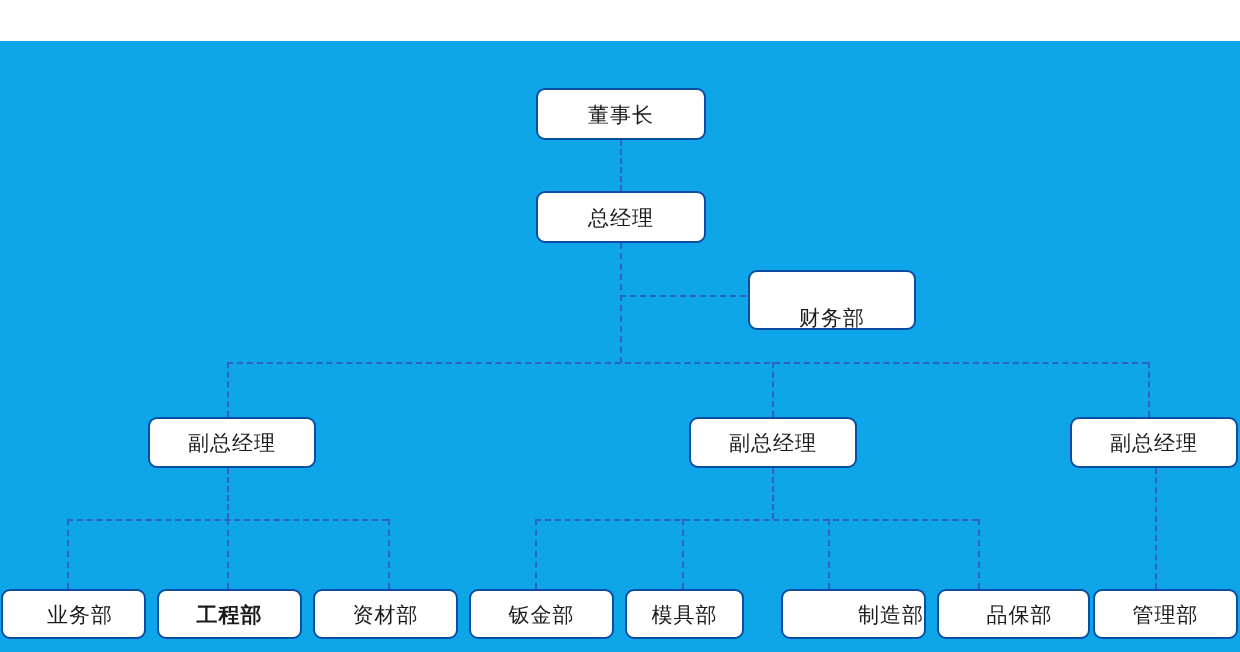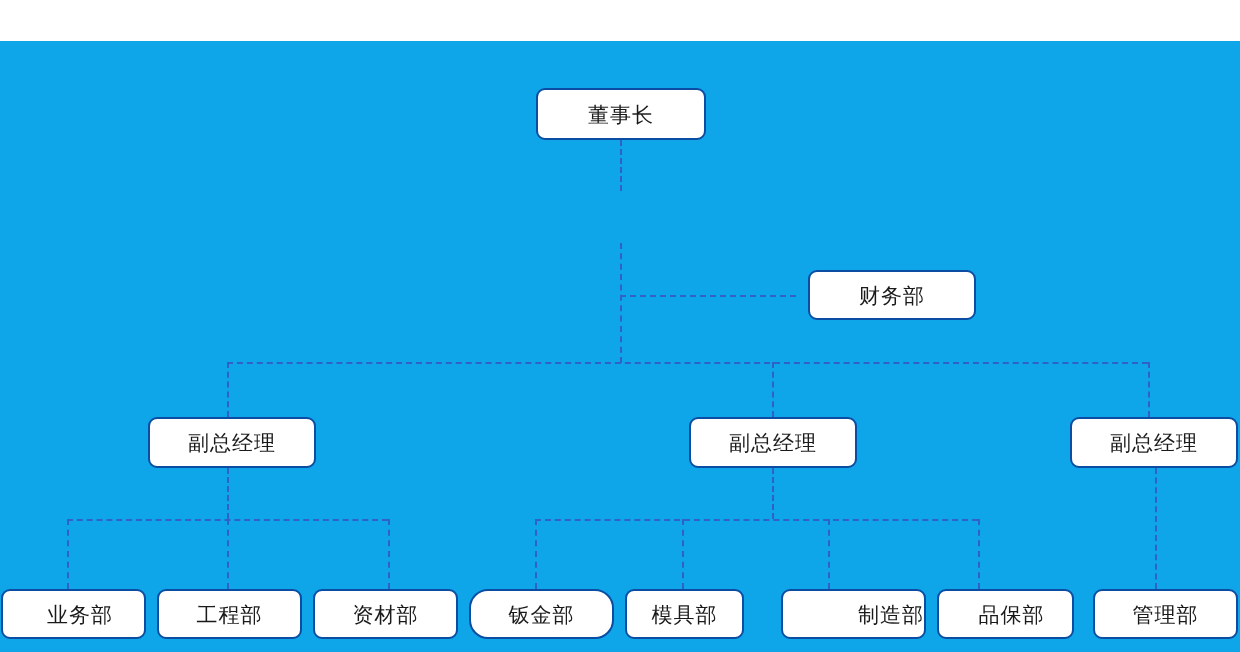--- a/index.html
+++ b/index.html
@@ -79,62 +79,65 @@
   <div class="conn conn-v" style="left:682px; top:478px; height:70px;"></div>
   <div class="conn conn-v" style="left:828px; top:478px; height:70px;"></div>
   <div class="conn conn-v" style="left:978px; top:478px; height:70px;"></div>
 
   <div class="conn conn-v" style="left:1155px; top:427px; height:121px;"></div>
 
   <div class="node" style="left:536px; top:47px; width:170px; height:52px;">
     <span class="node-label">董事长</span>
   </div>
 
+  <div class="node" style="left:536px; top:150px; width:170px; height:52px;">
+    <span class="node-label">总经理</span>
+  </div>
 
-  <div class="node" style="left:808px; top:229px; width:168px; height:50px;">
+  <div class="node" style="left:748px; top:229px; width:168px; height:60px;align-items:flex-end;">
     <span class="node-label">财务部</span>
   </div>
 
   <div class="node" style="left:148px; top:376px; width:168px; height:51px;">
     <span class="node-label">副总经理</span>
   </div>
 
   <div class="node" style="left:689px; top:376px; width:168px; height:51px;">
     <span class="node-label">副总经理</span>
   </div>
 
   <div class="node" style="left:1070px; top:376px; width:168px; height:51px;">
     <span class="node-label">副总经理</span>
   </div>
 
   <div class="node" style="left:1px; top:548px; width:145px; height:50px;padding-left:13px;">
     <span class="node-label">业务部</span>
   </div>
 
-  <div class="node" style="left:157px; top:548px; width:145px; height:50px;">
+  <div class="node" style="left:157px; top:548px; width:145px; height:50px;font-weight:bold;">
     <span class="node-label">工程部</span>
   </div>
 
   <div class="node" style="left:313px; top:548px; width:145px; height:50px;">
     <span class="node-label">资材部</span>
   </div>
 
-  <div class="node" style="left:469px; top:548px; width:145px; height:50px;border-radius:19px;">
+  <div class="node" style="left:469px; top:548px; width:145px; height:50px;">
     <span class="node-label">钣金部</span>
   </div>
 
   <div class="node" style="left:625px; top:548px; width:119px; height:50px;">
     <span class="node-label">模具部</span>
   </div>
 
   <div class="node" style="left:781px; top:548px; width:145px; height:50px;justify-content:flex-end;">
     <span class="node-label">制造部</span>
   </div>
 
-  <div class="node" style="left:937px; top:548px; width:137px; height:50px;padding-left:12px;">
+  <div class="node" style="left:937px; top:548px; width:153px; height:50px;padding-left:12px;">
     <span class="node-label">品保部</span>
   </div>
 
   <div class="node" style="left:1093px; top:548px; width:145px; height:50px;text-align:right;">
     <span class="node-label">管理部</span>
   </div>
 
 </div>
 
 </body></html>

